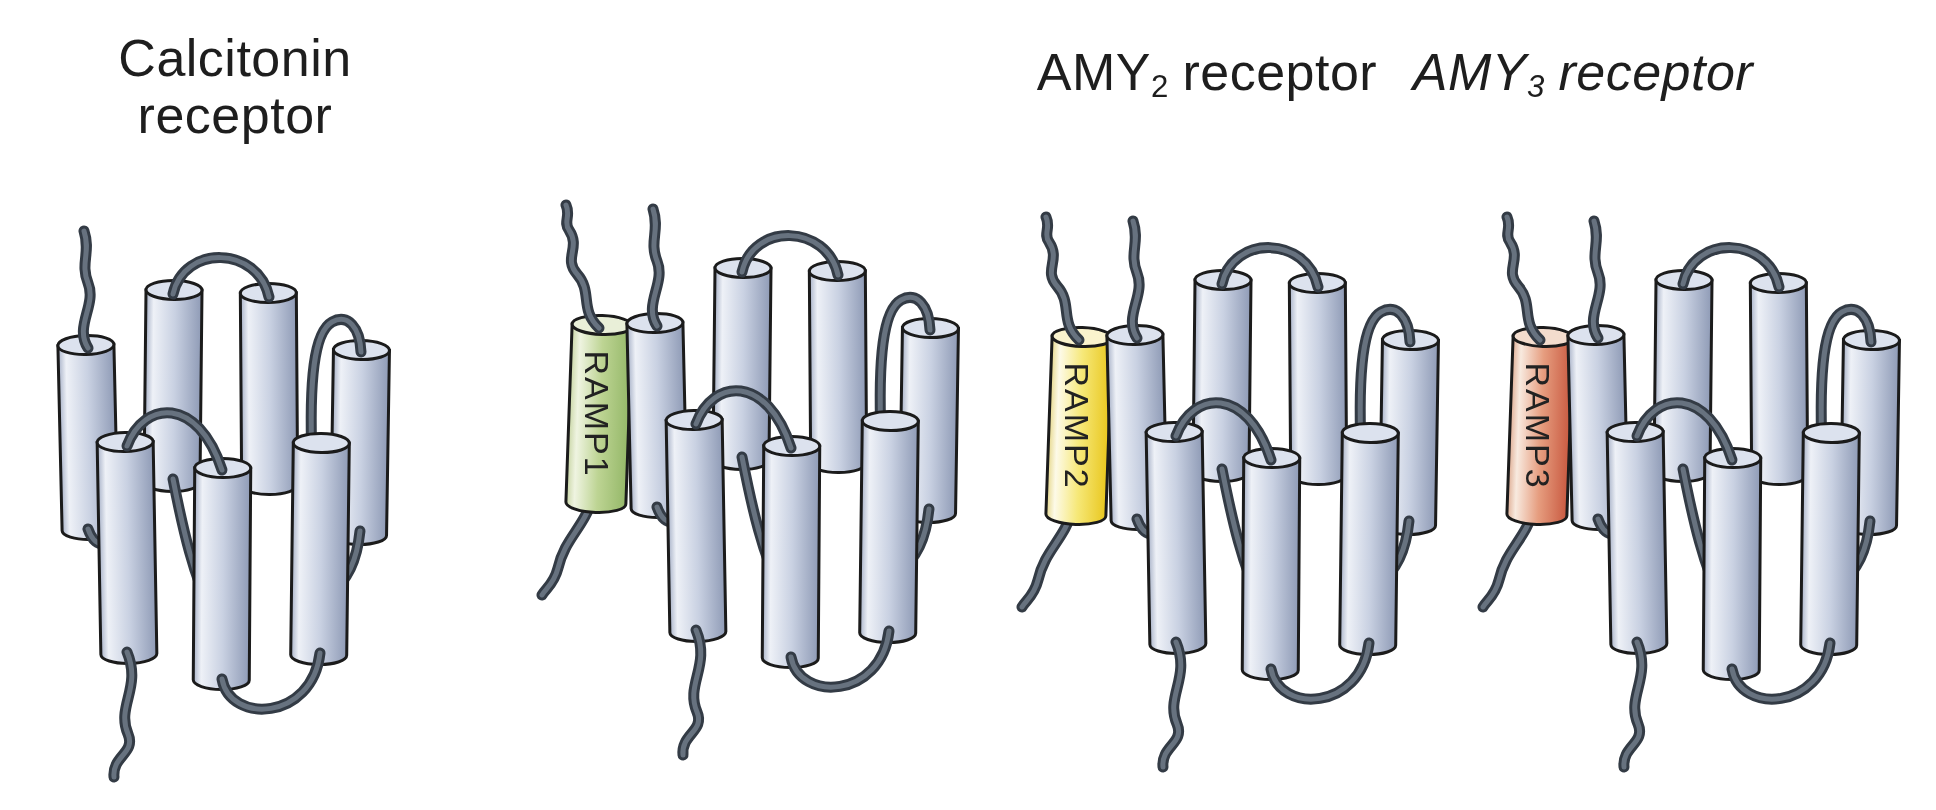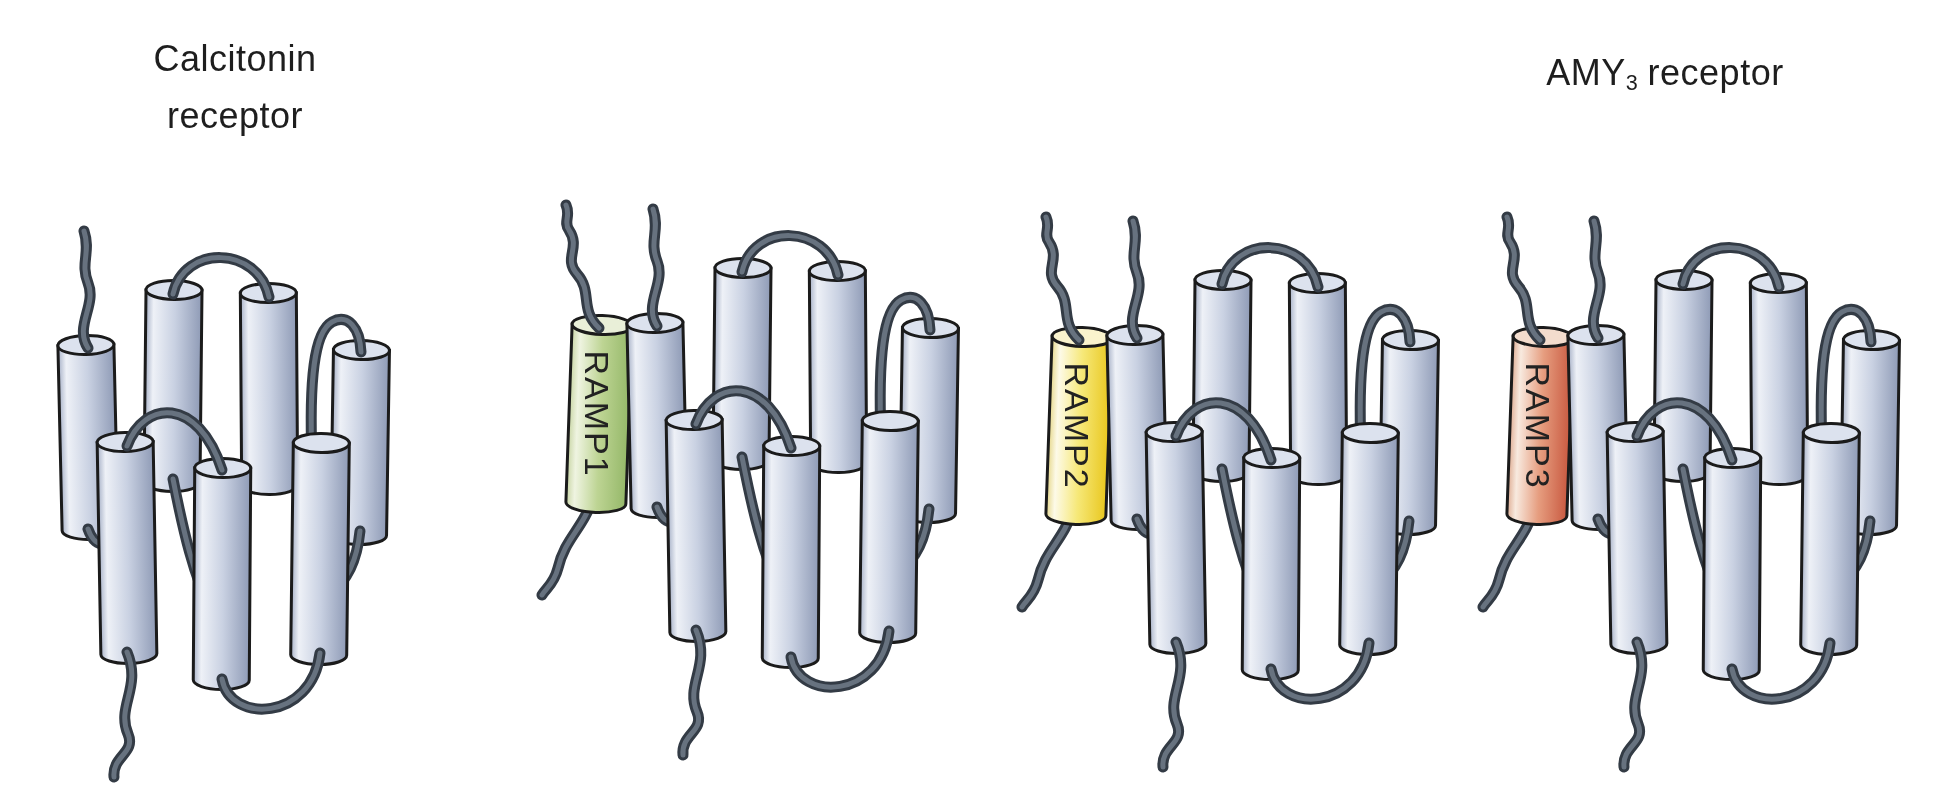--- a/index.html
+++ b/index.html
@@ -4,21 +4,21 @@
 <style>
   html,body{margin:0;padding:0;}
   body{
     width:1936px;height:810px;position:relative;overflow:hidden;
     background:#ffffff;
     font-family:"Liberation Sans", sans-serif;
   }
   .panel{position:absolute;inset:0;pointer-events:none;}
   .title{
     position:absolute;text-align:center;
-    font-size:36px;line-height:57px;color:#1e1e1e;
+    font-size:52px;line-height:57px;color:#1e1e1e;
     letter-spacing:0.5px;white-space:nowrap;
   }
   .title sub{font-size:0.60em;vertical-align:-0.22em;letter-spacing:0;}
   .title .sfx{margin-left:0.27em;}
   svg{position:absolute;}
 </style>
 </head>
 <body>
 
 <div class="panel">
@@ -192,20 +192,23 @@
         <path d="M 162,479 C 170,524 252,521 260,453" fill="none" stroke="#67727f" stroke-width="5" stroke-linecap="round"></path>
       </g>
       <g>
         <path d="M 67,452 C 82,488 56,506 68,534 C 76,553 52,556 54,577" fill="none" stroke="#333b45" stroke-width="11" stroke-linecap="round"></path>
         <path d="M 67,452 C 82,488 56,506 68,534 C 76,553 52,556 54,577" fill="none" stroke="#67727f" stroke-width="5" stroke-linecap="round"></path>
       </g>
     </svg>
 </div>
 
 <div class="panel">
+  <div class="title" style="left:1007px;top:44px;width:400px;">
+    <span>AMY</span><sub>2</sub><span class="sfx">receptor</span>
+  </div>
   <svg id="rsvg2" style="left:1009px;top:180px;" width="480" height="700" viewBox="-100 -10 480 700">
       <defs>
         <linearGradient id="hb2" x1="0" y1="0" x2="1" y2="0">
           <stop offset="0%" stop-color="#a8b2c8"></stop>
           <stop offset="14.000000000000002%" stop-color="#eef1f7"></stop>
           <stop offset="52%" stop-color="#c9d1e2"></stop>
           <stop offset="100%" stop-color="#8f9bb6"></stop>
         </linearGradient>
         <linearGradient id="rb2" x1="0" y1="0" x2="1" y2="0">
           <stop offset="0%" stop-color="#e6d88c"></stop>
@@ -288,21 +291,21 @@
         <path d="M 162,479 C 170,524 252,521 260,453" fill="none" stroke="#67727f" stroke-width="5" stroke-linecap="round"></path>
       </g>
       <g>
         <path d="M 67,452 C 82,488 56,506 68,534 C 76,553 52,556 54,577" fill="none" stroke="#333b45" stroke-width="11" stroke-linecap="round"></path>
         <path d="M 67,452 C 82,488 56,506 68,534 C 76,553 52,556 54,577" fill="none" stroke="#67727f" stroke-width="5" stroke-linecap="round"></path>
       </g>
     </svg>
 </div>
 
 <div class="panel">
-  <div class="title" style="left:1465px;top:44px;width:400px;">
+  <div class="title" style="left:1383px;top:44px;width:400px;font-style:italic;">
     <span>AMY</span><sub>3</sub><span class="sfx">receptor</span>
   </div>
   <svg id="rsvg3" style="left:1470px;top:180px;" width="480" height="700" viewBox="-100 -10 480 700">
       <defs>
         <linearGradient id="hb3" x1="0" y1="0" x2="1" y2="0">
           <stop offset="0%" stop-color="#a8b2c8"></stop>
           <stop offset="14.000000000000002%" stop-color="#eef1f7"></stop>
           <stop offset="52%" stop-color="#c9d1e2"></stop>
           <stop offset="100%" stop-color="#8f9bb6"></stop>
         </linearGradient>

